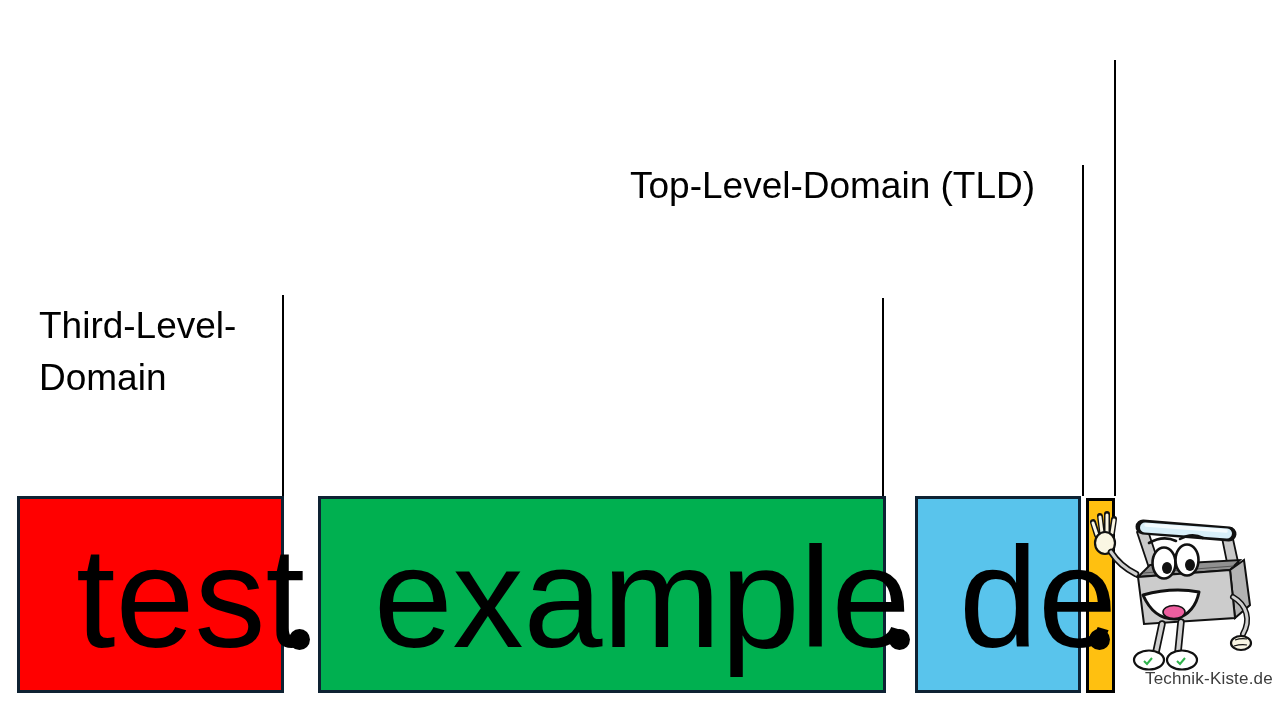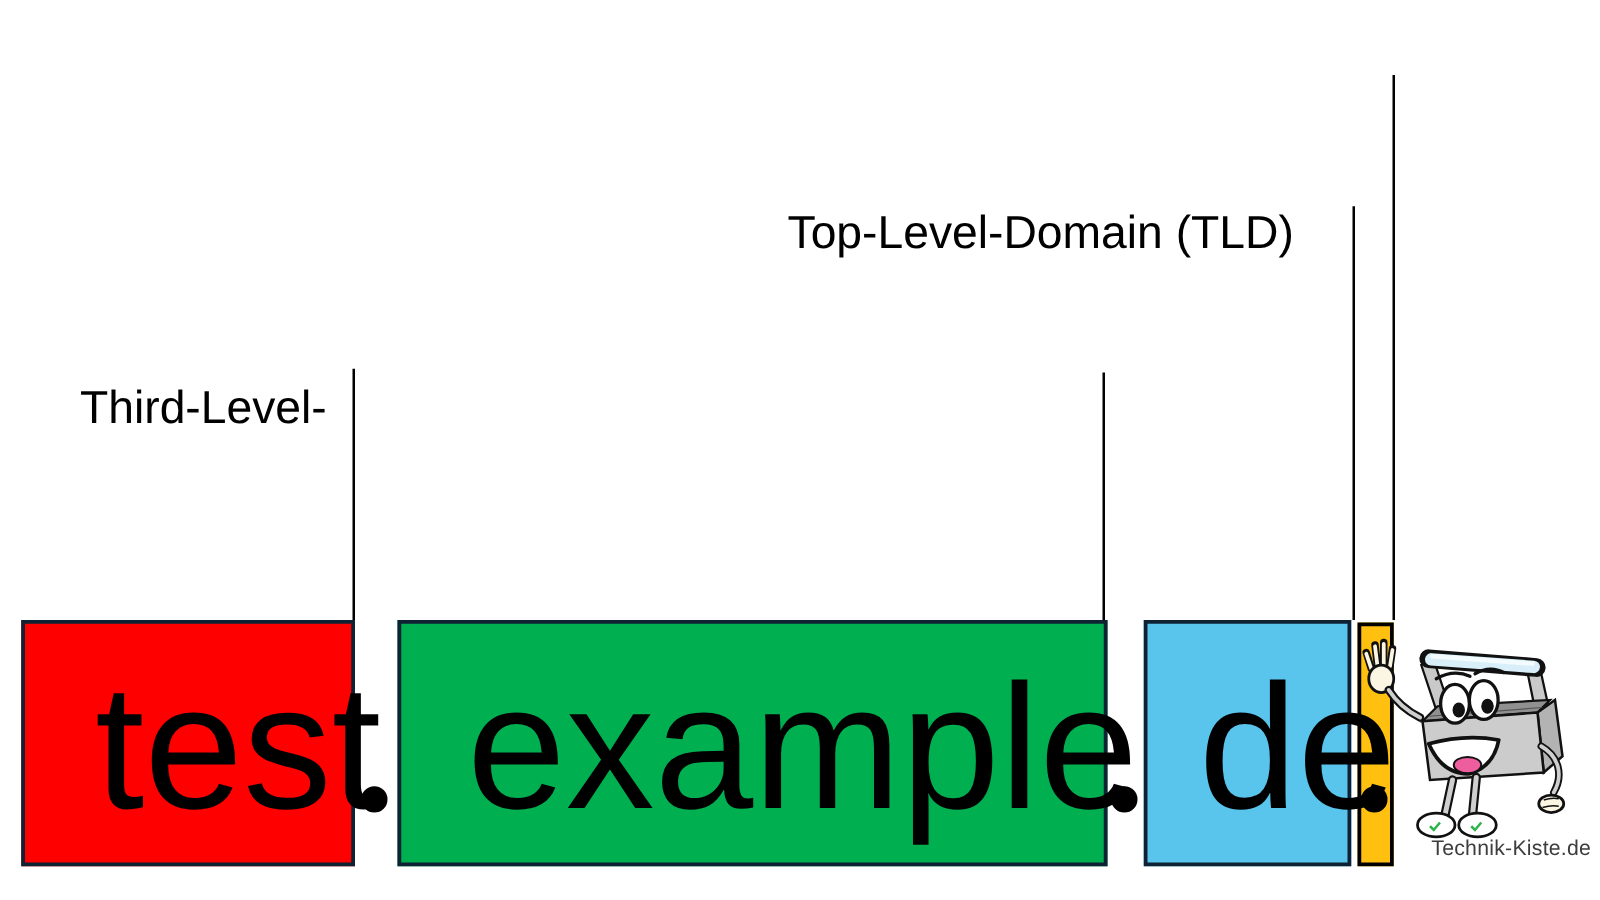--- a/index.html
+++ b/index.html
@@ -24,21 +24,21 @@
   }
   
   .dot{position:absolute;top:629px;width:21px;height:21px;border-radius:50%;background:#000;}
   
   .mascot{position:absolute;left:1080px;top:500px;width:200px;height:200px;z-index:5;}
   .caption{
     position:absolute;left:1145px;top:670px;font-size:17px;line-height:18px;
     color:#3d3d3d;letter-spacing:.2px;z-index:6;white-space:nowrap;
   }
   
-  #lbl-third  {left:64px;  top:300px;}
+  #lbl-third  {left:39px;  top:300px;}
   #lbl-second {left:458px; top:297px;}
   #lbl-tld    {left:630px; top:160px;}
   #lbl-root   {left:1018px;top:50px;}
   #line-third {left:282px; top:295px; height:201px;}
   #line-second{left:882px; top:298px; height:198px;}
   #line-tld   {left:1082px;top:165px; height:331px;}
   #line-root  {left:1114px;top:60px;  height:436px;}
   #block-test   {left:17px;  top:496px;width:267px;height:197px;z-index:1;}
   #block-example{left:318px; top:496px;width:568px;height:197px;z-index:1;}
   #block-de     {left:915px; top:496px;width:166px;height:197px;z-index:1;}
@@ -50,20 +50,21 @@
   #dot-2{left:889px;z-index:2;}
   #dot-3{left:1089px;z-index:2;}
 </style>
 </head>
 <body>
 
 <div class="stage">
 
   <div class="lbl" id="lbl-third">
     <span>Third-Level-</span>
+    <span>Domain</span>
   </div>
   <div class="lbl" id="lbl-tld">Top-Level-Domain (TLD)</div>
 
   <div class="pline" id="line-third" style="background-color: rgb(0, 0, 0);"></div>
   <div class="pline" id="line-second" style="background-color: rgb(0, 0, 0);"></div>
   <div class="pline" id="line-tld" style="background-color: rgb(0, 0, 0);"></div>
   <div class="pline" id="line-root" style="background-color: rgb(0, 0, 0);"></div>
 
   <div class="block" id="block-test" style="background-color: rgb(255, 0, 0); border-color: rgb(14, 34, 51);"></div>
   <div class="block" id="block-example" style="background-color: rgb(0, 176, 80); border-color: rgb(14, 34, 51);"></div>

